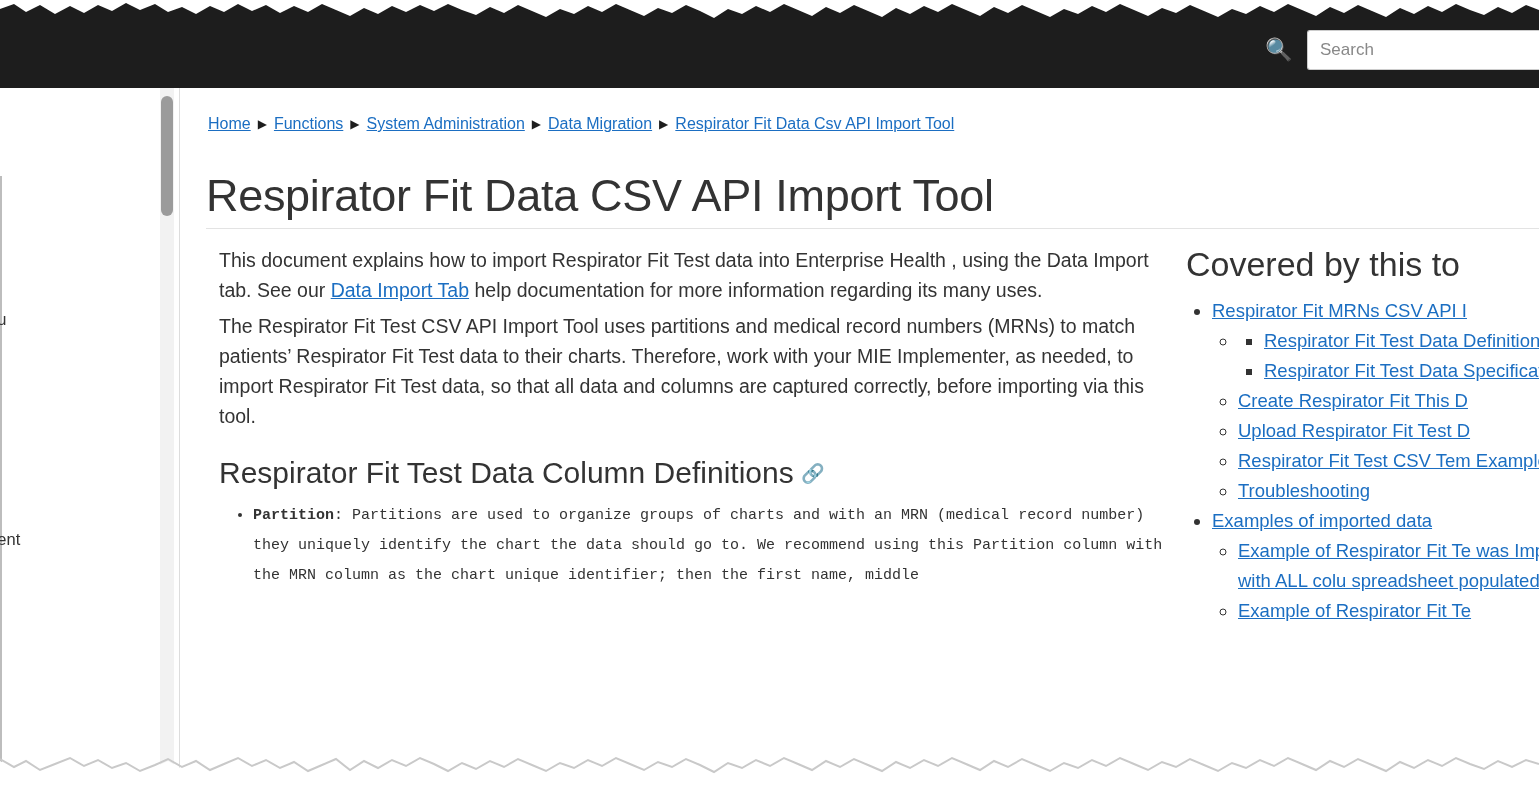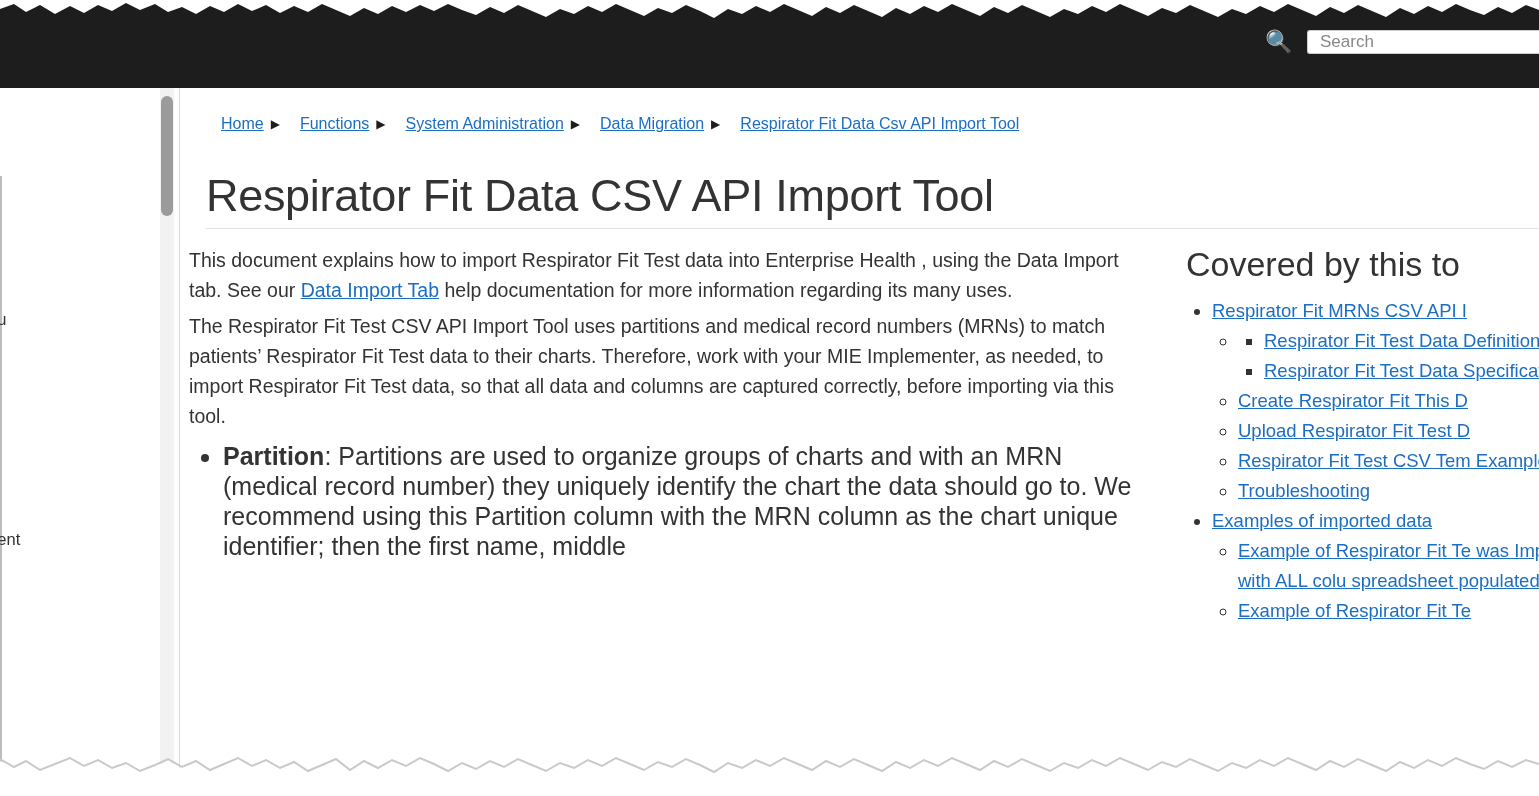--- a/index.html
+++ b/index.html
@@ -42,21 +42,21 @@
     align-items: center;
   }
   .search-icon {
     color: #ffffff;
     font-size: 22px;
     margin-right: 14px;
     line-height: 1;
   }
   .search-box {
     width: 232px;
-    height: 24px;
+    height: 40px;
     background: #ffffff;
     border: 1px solid #cccccc;
     border-right: none;
     border-radius: 3px 0 0 3px;
     display: flex;
     align-items: center;
     padding: 0 10px;
   }
   .search-box input {
     border: none;
@@ -121,21 +121,20 @@
     position: absolute;
     top: 27px;
     left: 27px;
     font-size: 16px;
     color: #333333;
     white-space: nowrap;
   }
   .breadcrumb a {
     color: #1b6ec2;
     text-decoration: underline;
-    margin-left: 13px;
   }
   .crumb-sep {
     color: #1d1d1d;
     font-size: 12px;
     margin: 0 7px;
     position: relative;
     top: -1px;
   }
   .page-title {
     position: absolute;
@@ -152,21 +151,21 @@
     top: 140px;
     left: 25px;
     width: 1333px;
     height: 1px;
     background: #e3e3e3;
   }
 
   .body-col {
     position: absolute;
     top: 157px;
-    left: 8px;
+    left: 38px;
     width: 955px;
     color: #333333;
   }
   .body-col p {
     margin: 0 0 6px 0;
     font-size: 19.5px;
     line-height: 30px;
   }
   .body-col p a {
     color: #1b6ec2;
@@ -181,22 +180,23 @@
   }
   .anchor-icon {
     font-size: 19px;
     color: #555555;
     margin-left: 8px;
     vertical-align: 3px;
   }
   .bullets {
     margin: 10px 0 0 0;
     padding-left: 34px;
-    font-size: 25px;
+    font-size: 15px;
     line-height: 30px;
+    font-family: Liberation Mono, monospace;
   }
   .bullets li { margin-bottom: 4px; }
   .bullets b { font-weight: bold; }
 
   
   .toc {
     position: absolute;
     top: 157px;
     left: 1005px;
     width: 420px;
@@ -288,20 +288,21 @@
     </div>
 
     <h1 class="page-title">Respirator Fit Data CSV API Import Tool</h1>
     <div class="title-rule"></div>
 
     <div class="body-col">
       <p><span>This document explains how to import Respirator Fit Test data into Enterprise Health , using the Data Import tab. See our </span><a href="#">Data Import Tab</a><span> help documentation for more information regarding its many uses.</span></p>
 
       <p>The Respirator Fit Test CSV API Import Tool uses partitions and medical record numbers (MRNs) to match patients’ Respirator Fit Test data to their charts. Therefore, work with your MIE Implementer, as needed, to import Respirator Fit Test data, so that all data and columns are captured correctly, before importing via this tool.</p>
 
+      <h2 class="sec-h2"><span>Respirator Fit Test Data Column Definitions</span><span class="anchor-icon">🔗</span></h2>
 
       <ul class="bullets">
         <li><b>Partition</b><span>: Partitions are used to organize groups of charts and with an MRN (medical record number) they uniquely identify the chart the data should go to. We recommend using this Partition column with the MRN column as the chart unique identifier; then the first name, middle</span></li>
       </ul>
     </div>
 
     <div class="toc">
       <div class="toc-title">Covered by this to</div>
       <ul>
         <li>

